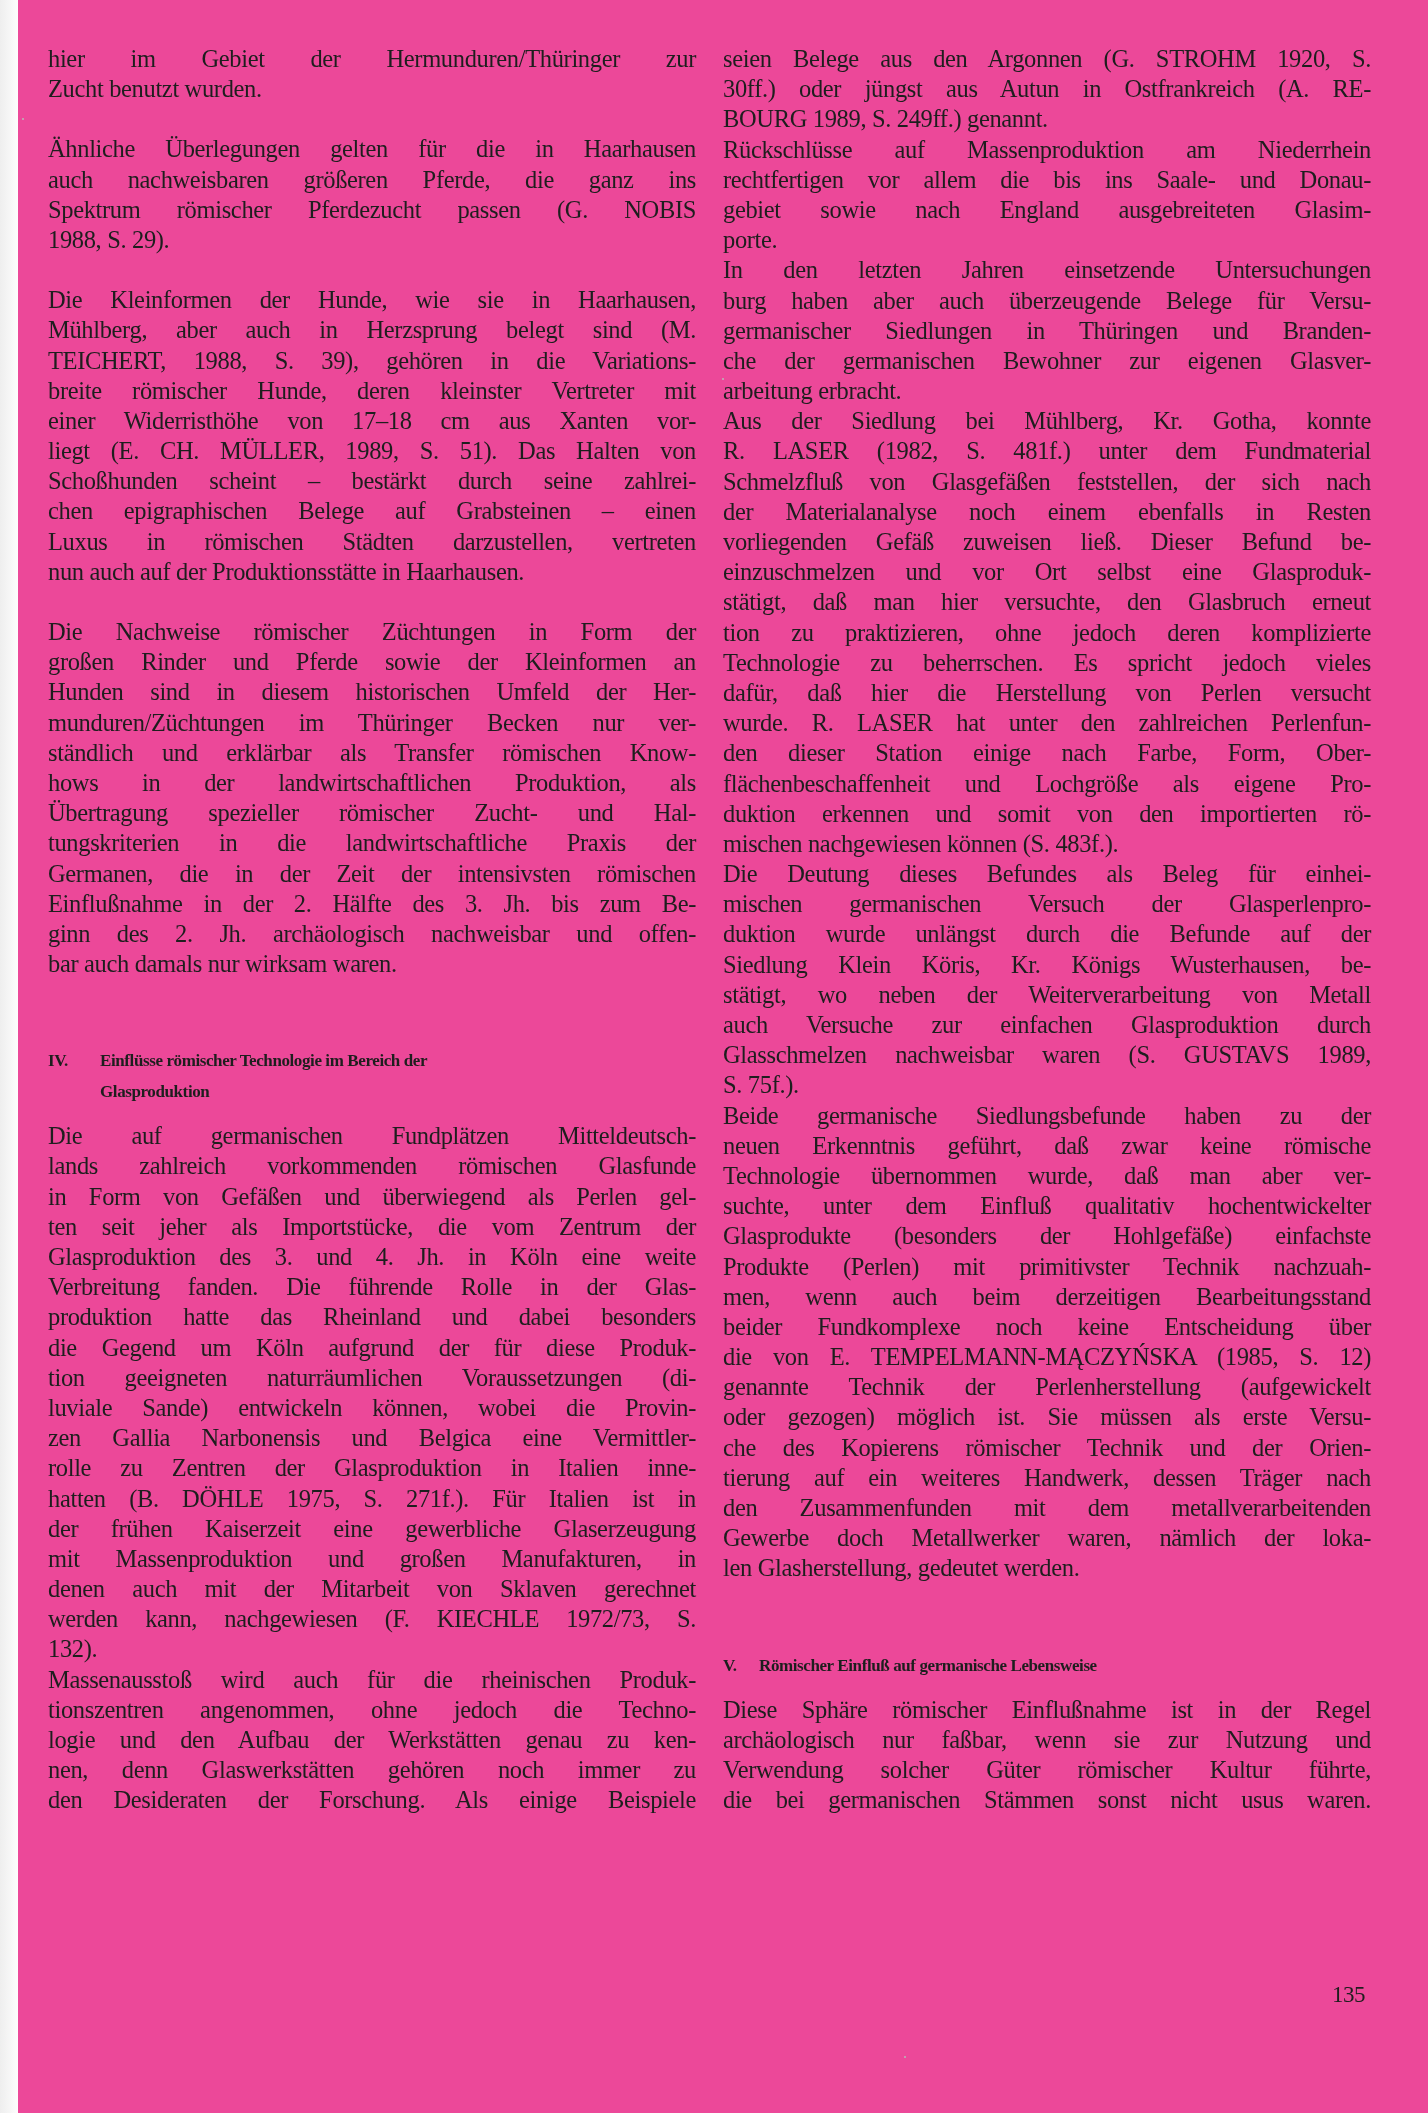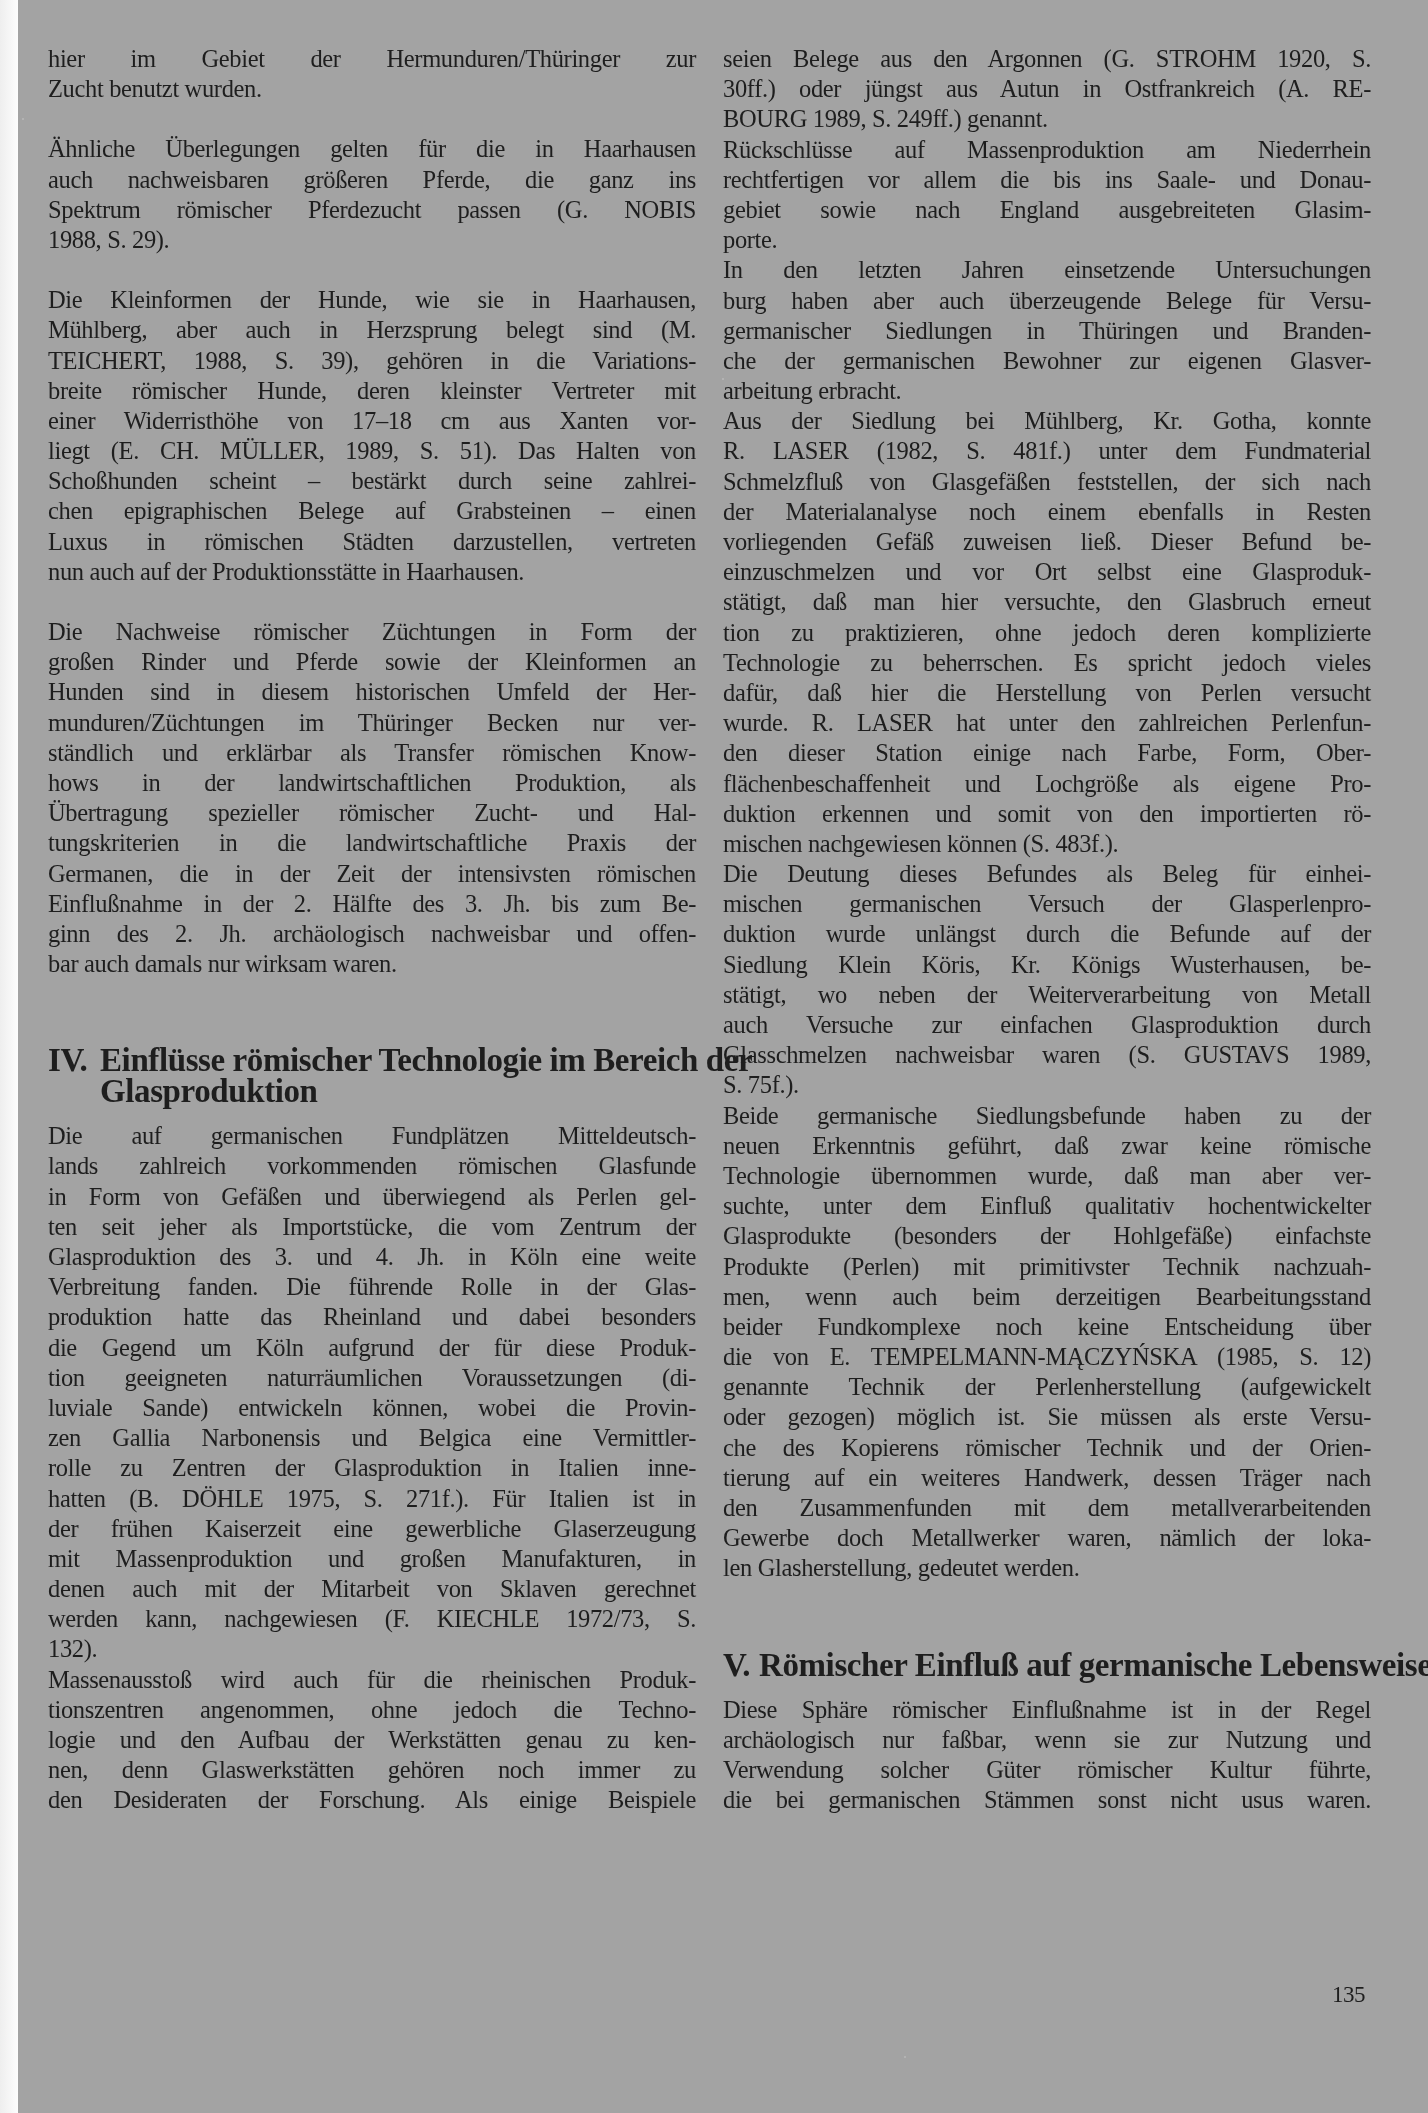--- a/index.html
+++ b/index.html
@@ -13,21 +13,21 @@
       position: relative;
       overflow: hidden;
       font-family: "Liberation Serif", "DejaVu Serif", serif;
       color: #1e1e1e;
     }
     .page {
       position: absolute;
       left: 0; top: 0;
       width: 1428px;
       height: 2113px;
-      background: #a3a3a3;
+      background: #ec4899;
     }
     .page-edge {
       position: absolute;
       left: 0; top: 0;
       width: 18px; height: 2113px;
       background: linear-gradient(to right, #eeeeee, #fdfdfd);
     }
     .column {
       position: absolute;
       top: 44px;
@@ -49,21 +49,21 @@
     .line.last {
       text-align-last: left;
     }
     .para-gap { height: 30px; }
     .para-gap-lg { height: 66px; }
     .heading-gap { height: 14px; }
 
     .heading {
       display: flex;
       font-weight: bold;
-      font-size: 33px;
+      font-size: 17px;
       line-height: 31px;
       letter-spacing: -0.4px;
     }
     .heading .num {
       display: inline-block;
       width: 52px;
       flex: none;
     }
     .heading.v .num { width: 36px; }
     .heading .htext { display: block; }

